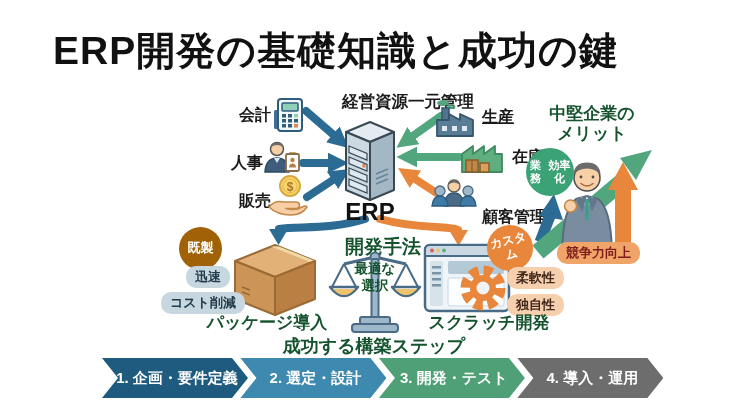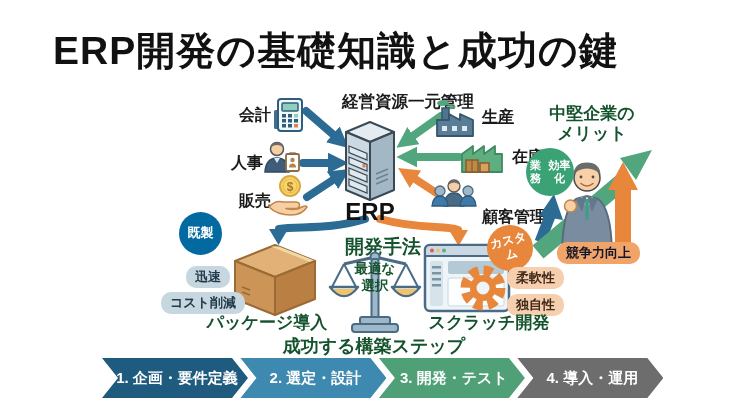--- a/index.html
+++ b/index.html
@@ -11,21 +11,21 @@
   .abs{position:absolute;}
   .ttl{font-weight:bold;color:#111;}
   .lbl{font-weight:bold;color:#1a1a1a;font-size:16px;line-height:1.1;white-space:nowrap;}
   .sec-title{font-weight:bold;color:#14532d;text-align:center;}
   .pill{
     border-radius:10px;padding:2px 9px;font-size:13px;font-weight:bold;
     white-space:nowrap;display:inline-block;line-height:1.35;
   }
   .pill-blue{background:#c7d7e0;color:#223a4a;}
   .pill-peach{background:#f6cfae;color:#40291a;}
-  .pill-orange{background:#f1a468;color:#0f172a;}
+  .pill-orange{background:#f1a468;color:#7f1d1d;}
   .circle-badge{
     border-radius:50%;display:flex;align-items:center;justify-content:center;
     color:#fff;font-weight:bold;text-align:center;line-height:1.15;
   }
   .step{
     height:40px;width:146px;line-height:40px;color:#fff;font-size:15px;font-weight:bold;
     text-align:center;display:inline-block;vertical-align:top;
     clip-path:polygon(0 0,130px 0,146px 50%,130px 100%,0 100%,16px 50%);
     padding-left:4px;box-sizing:border-box;white-space:nowrap;
   }
@@ -173,21 +173,21 @@
 
   <div class="abs circle-badge" style="left: 526px; top: 148px; width: 48px; height: 48px; font-size: 11px; flex-direction: row; background: rgb(59, 162, 118);">
     <div>業務</div>
     <div>効率化</div>
   </div>
 
   <div class="abs pill pill-orange" style="left:557px;top:242px;">競争力向上</div>
 
   <div class="abs sec-title" style="left:322px;top:234px;width:122px;font-size:19px;">開発手法</div>
 
-  <div class="abs circle-badge" style="left: 179px; top: 212px; width: 43px; height: 43px; font-size: 13px; background: #0369a1;">既製</div>
+  <div class="abs circle-badge" style="left: 179px; top: 227px; width: 43px; height: 43px; font-size: 13px; background: #a16207;">既製</div>
 
   <svg class="abs" style="left:230px;top:237px;" width="92" height="80" viewBox="0 0 92 80">
     <polygon points="5,24 45,8 85,24 45,40" fill="#e2b178" stroke="#9a6b35" stroke-width="2" stroke-linejoin="round"></polygon>
     <polygon points="41,9.5 49,9.5 88,25 80,25" fill="#f0d9a8"></polygon>
     <polygon points="5,24 45,40 45,78 5,62" fill="#cc9456" stroke="#9a6b35" stroke-width="2" stroke-linejoin="round"></polygon>
     <polygon points="45,40 85,24 85,62 45,78" fill="#ba7f43" stroke="#9a6b35" stroke-width="2" stroke-linejoin="round"></polygon>
     <line x1="12" y1="50" x2="20" y2="53" stroke="#9a6b35" stroke-width="1.6"></line>
     <line x1="12" y1="55" x2="20" y2="58" stroke="#9a6b35" stroke-width="1.6"></line>
   </svg>
 

